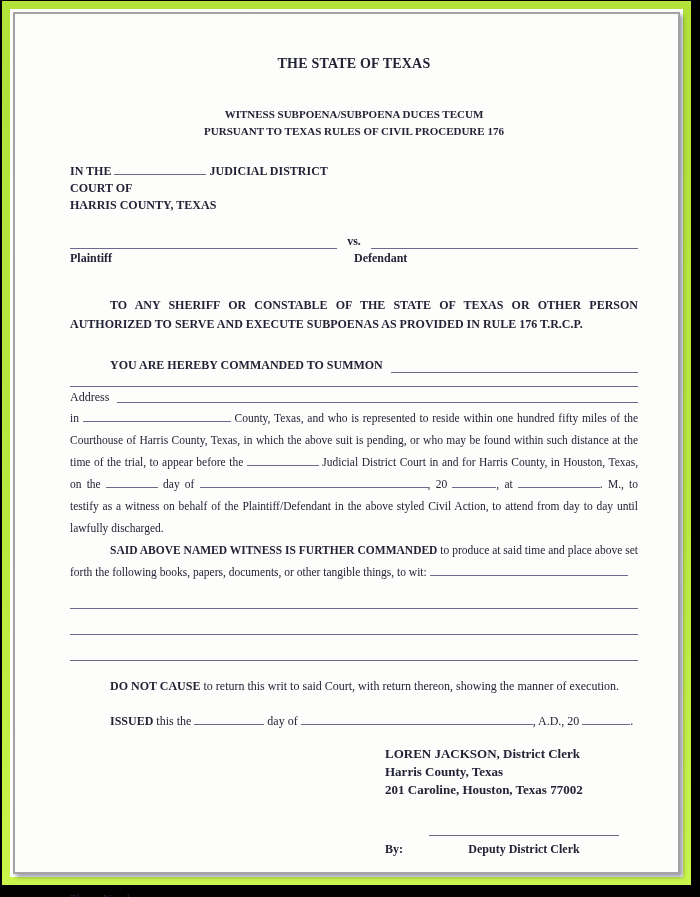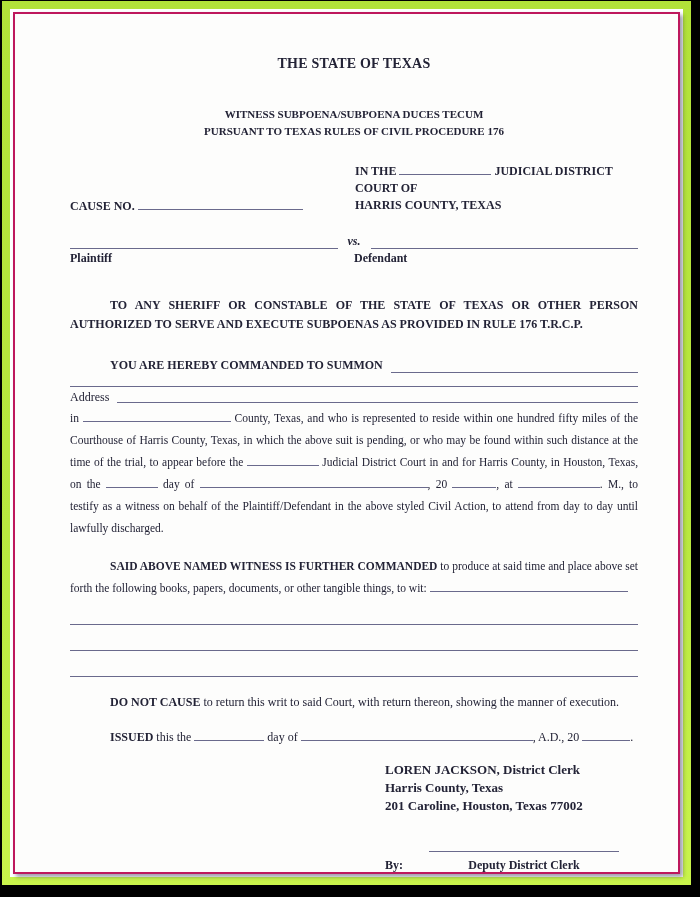--- a/index.html
+++ b/index.html
@@ -13,49 +13,49 @@
     background:linear-gradient(180deg,#b2e239 0%,#b9e83f 60%,#c9f44b 100%);
     box-sizing:border-box;padding:8px;
   }
   .white-gap{
     background:#ffffff;width:100%;height:100%;
     box-sizing:border-box;padding:3px;
   }
   .page{
     background:#fdfdfc;width:100%;height:100%;
     box-sizing:border-box;
-    border:2px solid #be185d;
+    border:2px solid #a3a3a3;
     box-shadow:3px 3px 4px rgba(40,40,70,.45);
     padding:42px 40px 0 55px;
     color:#232336;
     font-size:12px;
   }
   .center{text-align:center;}
   .b{font-weight:bold;}
   .title{font-size:14px;font-weight:bold;letter-spacing:.2px;}
   .subtitles{margin-top:34px;font-size:11px;font-weight:bold;line-height:17px;}
   .bl{display:inline-block;border-bottom:1px solid #6a6a8c;height:12px;vertical-align:baseline;}
   .row{display:flex;align-items:flex-end;}
   .cause-row{margin-top:22px;}
   .cause-left{width:290px;}
   .cause-right{width:288px;font-weight:bold;line-height:17px;}
   .vs-row{margin-top:20px;align-items:flex-end;}
   .vs-row .bl{flex:1;}
-  .vs-label{margin:0 10px;font-weight:bold;font-style:italic;}
+  .vs-label{margin:0 10px;font-weight:bold;}
   .party-labels{display:flex;font-weight:bold;margin-top:2px;}
   .party-labels div{flex:1;text-align:left;}
   .sheriff{margin-top:30px;font-weight:bold;text-indent:40px;line-height:19px;text-align:justify;}
   .summon{margin-top:24px;display:flex;align-items:flex-end;padding-left:40px;}
   .summon .bl{flex:1;margin-left:8px;}
   .fullline{border-bottom:1px solid #6a6a8c;height:0;}
   .addr-row{display:flex;margin-top:3px;}
   .addr-row .bl{flex:1;margin-left:8px;}
   .para{font-size:11.5px;line-height:22px;text-align:justify;}
   .residence{margin-top:2px;}
-  .further{margin-top:16px;text-indent:0;}
+  .further{margin-top:0;text-indent:0;}
   .further .lead{margin-left:40px;}
   .witlines .fullline{margin-top:25px;}
   .donotfail{margin-top:16px;text-indent:40px;line-height:19px;}
   .issued{margin-top:16px;text-indent:40px;line-height:19px;}
   .clerk{margin-top:14px;margin-left:315px;font-weight:bold;font-size:13px;line-height:18px;}
   .by-row{margin-top:24px;margin-left:315px;display:flex;align-items:flex-end;gap:16px;}
   .by-col{flex:0 0 190px;margin-left:10px;}
   .by-col .bl{width:100%;}
   .deputy{font-weight:bold;text-align:center;margin-top:2px;font-size:12px;}
   .request{margin-top:34px;width:478px;font-size:12px;}
@@ -70,24 +70,20 @@
     <div class="page">
 
       <div class="title center">THE STATE OF TEXAS</div>
 
       <div class="subtitles center">
         <div>WITNESS SUBPOENA/SUBPOENA DUCES TECUM</div>
         <div>PURSUANT TO TEXAS RULES OF CIVIL PROCEDURE 176</div>
       </div>
 
       <div class="row cause-row">
-        <div class="cause-left">
-          <span class="b">CAUSE NO.</span>
-          <span class="bl" style="width:165px"></span>
-        </div>
         <div class="cause-right">
           <div>
             <span>IN THE</span>
             <span class="bl" style="width:92px"></span>
             <span>JUDICIAL DISTRICT COURT OF</span>
           </div>
           <div>HARRIS COUNTY, TEXAS</div>
         </div>
       </div>
 

